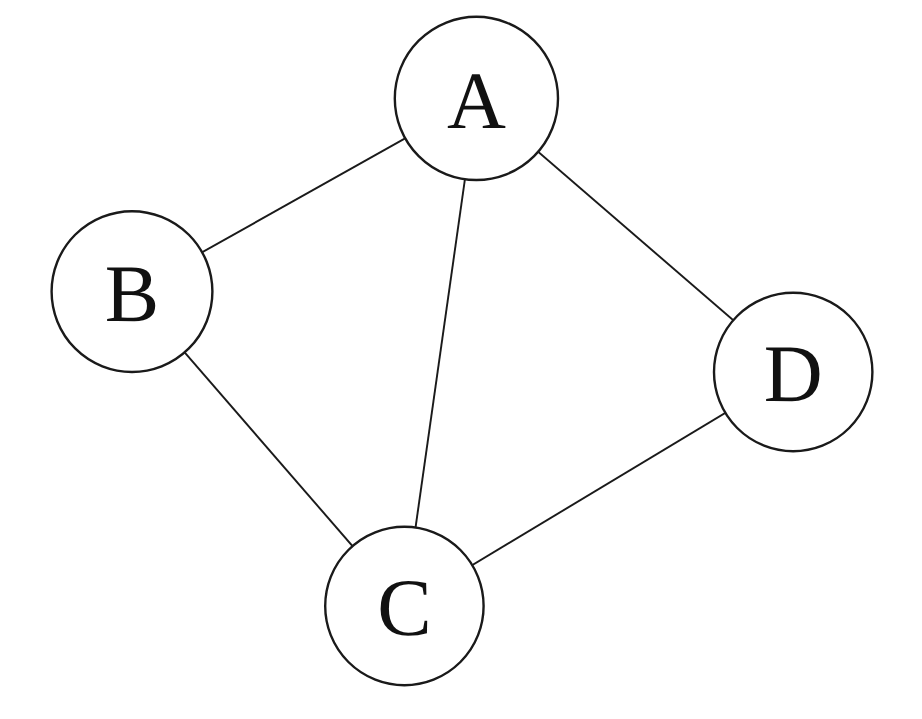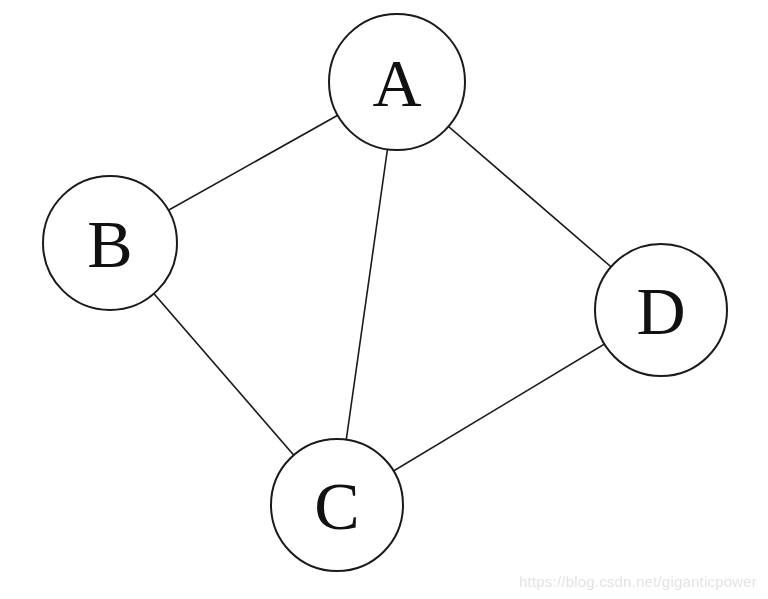--- a/index.html
+++ b/index.html
@@ -55,14 +55,13 @@
       <line x1="337" y1="505" x2="661" y2="310" stroke="#1a1a1a"></line>
       <circle cx="397" cy="82" r="68" fill="#ffffff" stroke="#1a1a1a"></circle>
       <text x="397" y="82" dy="0.36em" fill="#111111">A</text>
       <circle cx="110" cy="243" r="67" fill="#ffffff" stroke="#1a1a1a"></circle>
       <text x="110" y="243" dy="0.36em" fill="#111111">B</text>
       <circle cx="337" cy="505" r="66" fill="#ffffff" stroke="#1a1a1a"></circle>
       <text x="337" y="505" dy="0.36em" fill="#111111">C</text>
       <circle cx="661" cy="310" r="66" fill="#ffffff" stroke="#1a1a1a"></circle>
       <text x="661" y="310" dy="0.36em" fill="#111111">D</text>
     </svg>
-  <div class="watermark" style="color: rgb(227, 227, 230);">https://blog.csdn.net/giganticpower</div>
 </div>
 
 </body></html>

